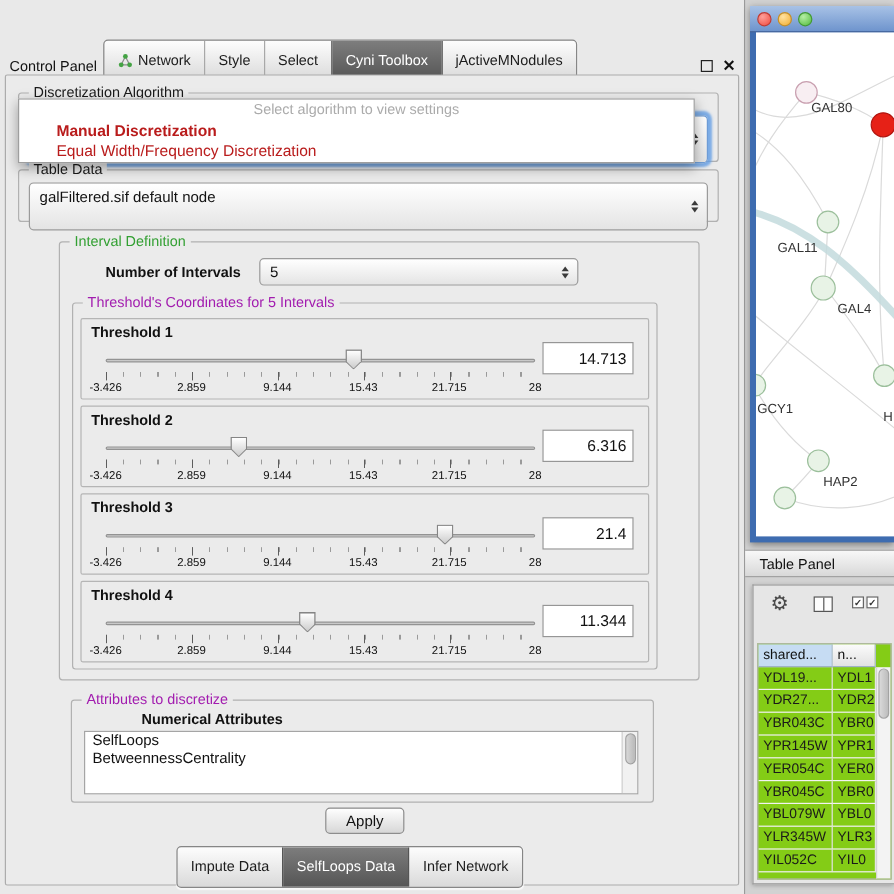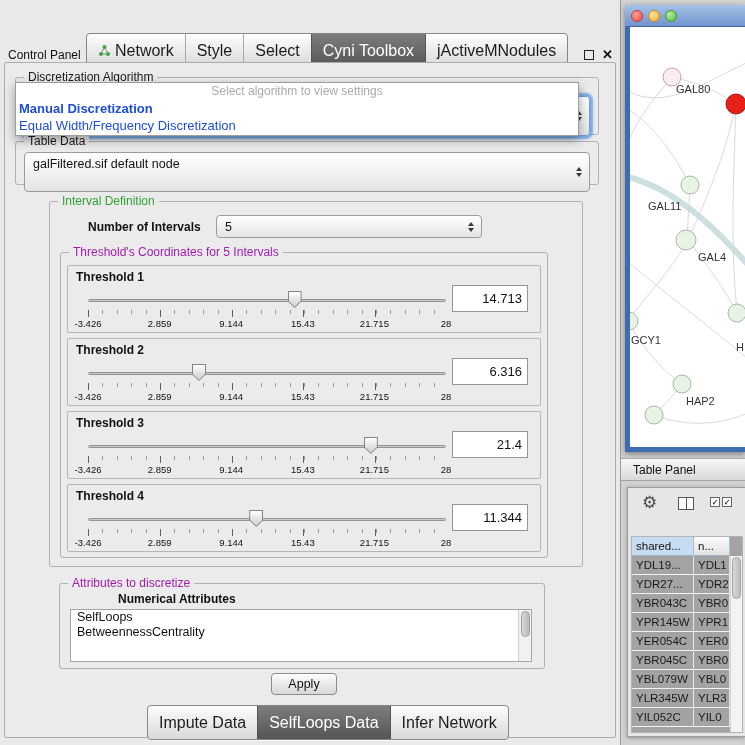--- a/index.html
+++ b/index.html
@@ -7,21 +7,21 @@
   body { background:#d2d2d2; font-family:"Liberation Sans", sans-serif; color:#111; position:relative; }
 
   
   .cp { position:absolute; left:0; top:0; width:621px; height:745px; background:#e9e9e9; border-right:1px solid #9a9a9a; }
   .cp-titlebar { position:absolute; left:0; top:0; right:0; height:22px;margin-top:44px; }
   .cp-title { position:absolute; left:8px; top:4px; font-size:12px; color:#111; }
   .float-icon { position:absolute; right:26px; top:6px; width:10px; height:10px; border:1.5px solid #222; background:transparent; }
   .close-icon { position:absolute; right:7px; top:3px; font-size:13px; font-weight:bold; color:#111; cursor:default; }
 
   
-  .tabbar { position:absolute; display:flex; height:35px; border:1px solid #868686; border-radius:4px; overflow:hidden; background:linear-gradient(#fdfdfd,#d9d9d9); font-size:16px; box-shadow:0 1px 1px rgba(255,255,255,.7); }
+  .tabbar { position:absolute; display:flex; height:35px; border:1px solid #868686; border-radius:4px; overflow:hidden; background:linear-gradient(#fdfdfd,#d9d9d9); font-size:12px; box-shadow:0 1px 1px rgba(255,255,255,.7); }
   .tabbar.top { left:86px; top:33px; }
   .tab { display:flex; align-items:center; gap:4px; padding:0 11px; line-height:21px; color:#1c1c1c; border-left:1px solid #a8a8a8; white-space:nowrap; cursor:default; }
   .tab:first-child { border-left:none; }
   .tab.selected { background:linear-gradient(#7d7d7d,#555555); color:#fff; border-left-color:#555; }
   .tab.selected + .tab { border-left-color:#555; }
 
   .inner { position:absolute; left:4px; top:62px; width:612px; height:676px; border:1px solid #acacac; border-radius:2px; background:#ebebeb; }
 
   
   .groupbox { position:absolute; border:1px solid #b1b1b1; border-radius:3px; }
@@ -45,21 +45,21 @@
   .combo-arrows i.dn { border-top:4px solid #3a3a3a; }
   .combo.focus { box-shadow:0 0 2px 3px rgba(96,156,229,.8); border-color:#6f9ed8; }
   .algo .combo { left:8px; right:8px; top:18px; }
   .tdata .combo { left:8px; right:8px; top:10px; }
   .combo.ni { left:166px; top:13px; width:266px; height:23px; }
   .ni-label { position:absolute; left:38px; top:18px; font-size:12px; font-weight:bold; }
 
   
   .popup { position:absolute; left:10px; top:19px; width:564px; height:54px; background:#fff; border:1px solid #9e9e9e; box-shadow:0 4px 10px rgba(0,0,0,.35); z-index:30; }
   .popup-ph { height:17px; line-height:17px; text-align:center; color:#ababab; font-size:12px; }
-  .popup-item { height:17px; line-height:17px; padding-left:3px; font-size:13px; color:#1d4ed8; }
+  .popup-item { height:17px; line-height:17px; padding-left:3px; font-size:13px; color:#b91c1c;margin-left:28px; }
   .popup-item.bold { font-weight:bold; }
 
   
   .thr-rows { position:absolute; left:6px; right:6px; top:12px; }
   .thr-row { position:relative; height:68px; border:1px solid #b5b5b5; border-radius:2px; margin-bottom:5px; }
   .thr-label { position:absolute; left:8px; top:4px; font-size:12px; font-weight:bold; }
   .slider { position:absolute; left:20px; right:94px; top:24px; height:42px; }
   .track { position:absolute; left:0; right:0; top:9px; height:3px; background:#c9c9c9; border:1px solid #939393; border-radius:2px; }
   .thumb { position:absolute; top:1px; width:14px; height:17px; clip-path:polygon(0 0,100% 0,100% 60%,50% 100%,0 60%); background:#858585; }
   .thumb-in { position:absolute; left:1px; top:1px; right:1px; bottom:1px; clip-path:polygon(0 0,100% 0,100% 60%,50% 100%,0 60%); background:linear-gradient(#ffffff,#cccccc); }
@@ -93,21 +93,21 @@
   .tp-header span { margin-left:12px; }
 
   .tablewin { position:absolute; left:627px; top:487px; width:118px; height:250px; background:#e6e6e6; border:1px solid #9c9c9c; border-right:none; box-shadow:0 1px 4px rgba(0,0,0,.3); }
   .tp-toolbar { position:absolute; left:0; top:0; right:0; height:44px; }
   .gear { position:absolute; left:14px; top:4px; font-size:17px; color:#4a4a4a; }
   .colicon { position:absolute; left:50px; top:9px; width:16px; height:13px; border:1px solid #555; background:#fdfdfd; }
   .colicon i { position:absolute; left:7px; top:0; bottom:0; width:1px; background:#555; }
   .cbx { position:absolute; left:82px; top:9px; display:flex; gap:2px; }
   .cbx b { width:10px; height:10px; border:1px solid #666; background:#fff; font-size:8px; line-height:9px; text-align:center; color:#333; font-weight:bold; }
 
-  .grid { position:absolute; left:3px; top:48px; bottom:3px; width:112px; background:#a3a3a3; border:1px solid #b3b3b3; }
+  .grid { position:absolute; left:3px; top:48px; bottom:3px; width:112px; background:#84cc16; border:1px solid #b3b3b3; }
   .ghead { position:absolute; left:0; top:0; right:12px; height:19px; display:flex; }
   .gh { font-size:11.5px; line-height:18px; padding-left:4px; border-right:1px solid #aebdcc; border-bottom:1px solid #9fb2c4; background:linear-gradient(#fbfbfb,#e2e2e2); white-space:nowrap; overflow:hidden; }
   .gh.c0 { width:62px; background:#c6dcf3; }
   .gh.c1 { flex:1; }
   .gbody { position:absolute; left:0; top:19px; right:12px; bottom:0; overflow:hidden; }
   .trow { display:flex; height:19px; }
   .tcell { font-size:11.5px; line-height:18px; padding-left:4px; border-right:1px solid #e4e4e4; border-bottom:1px solid #f2f2f2; white-space:nowrap; overflow:hidden; color:#1a1a1a; }
   .tcell.c0 { width:62px; }
   .tcell.c1 { flex:1; }
   .gscroll { position:absolute; right:0; top:19px; bottom:0; width:12px; background:#f3f3f3; border-left:1px solid #d4d4d4; }

